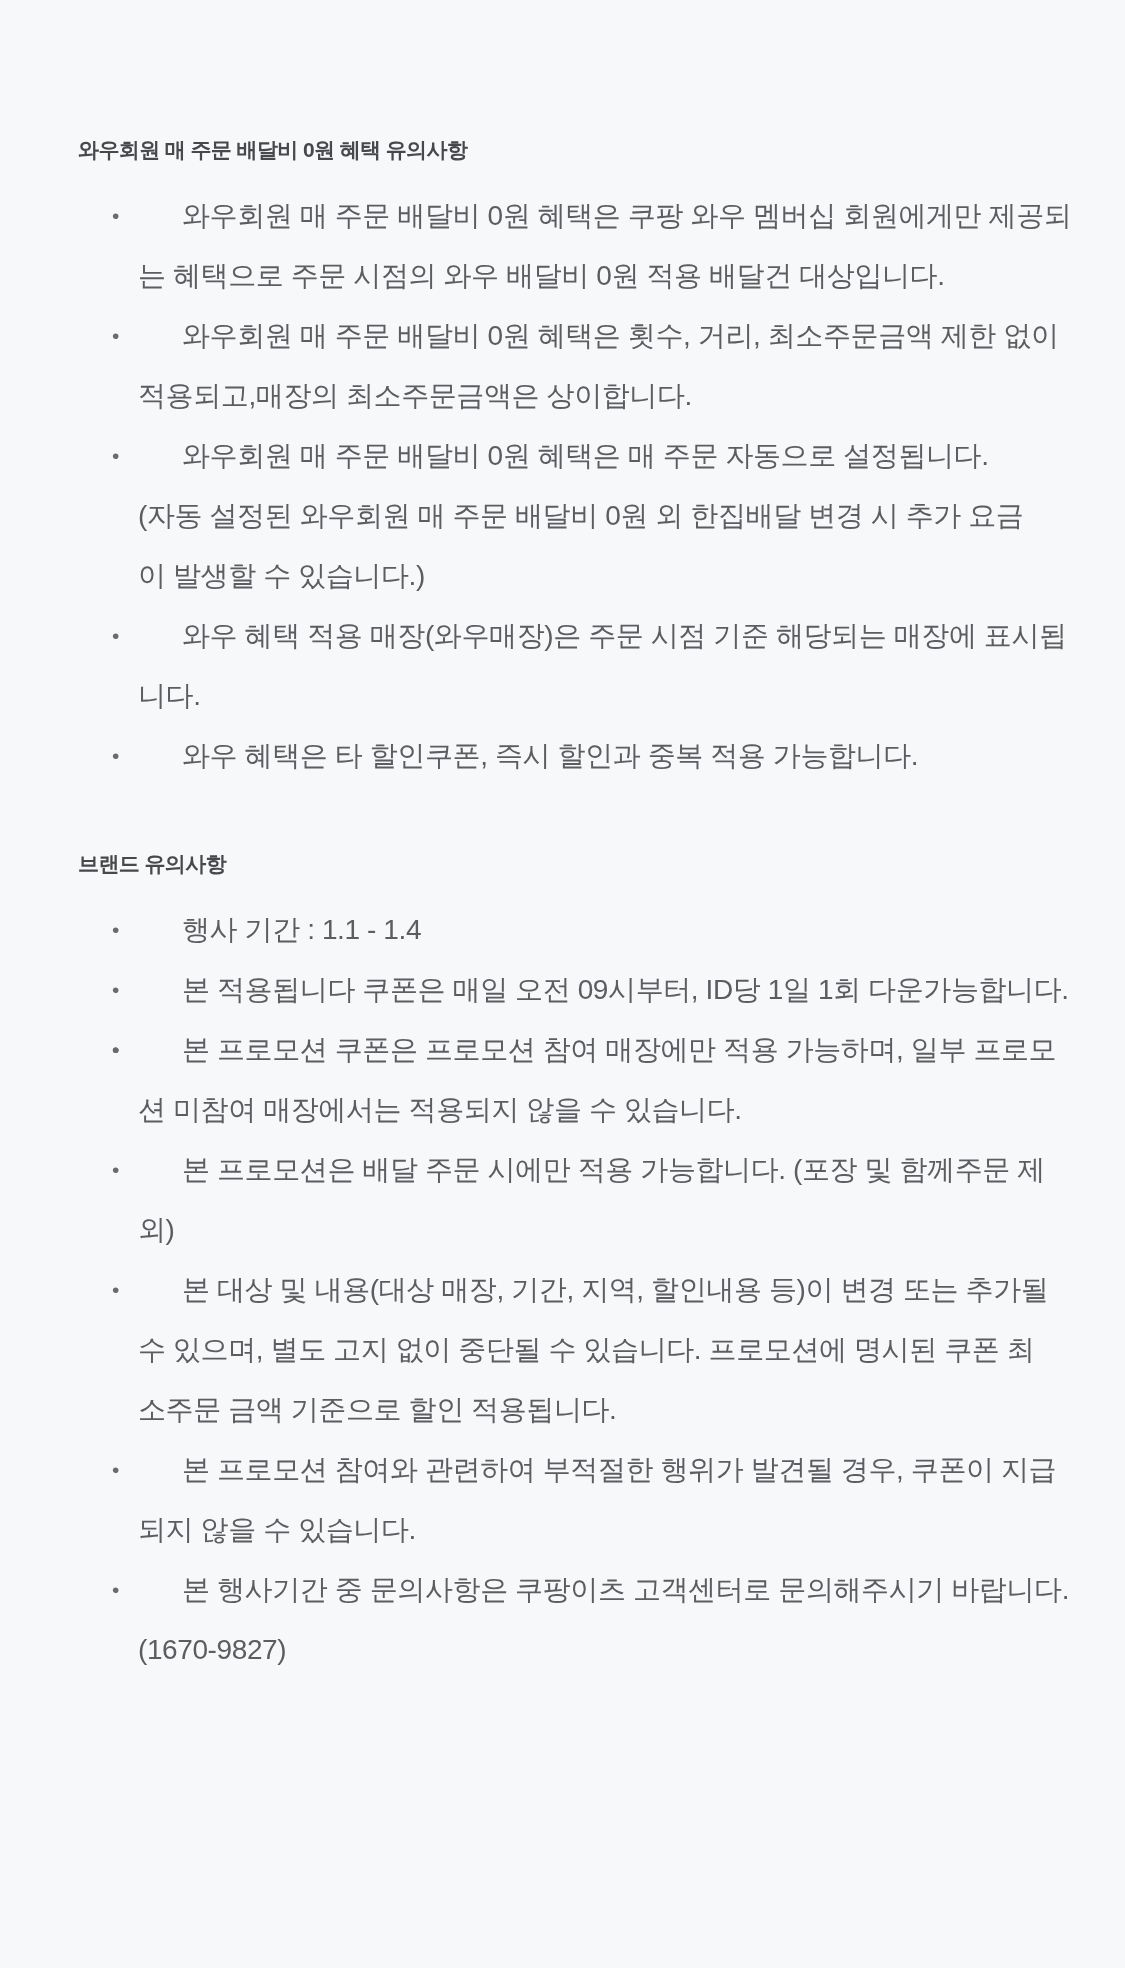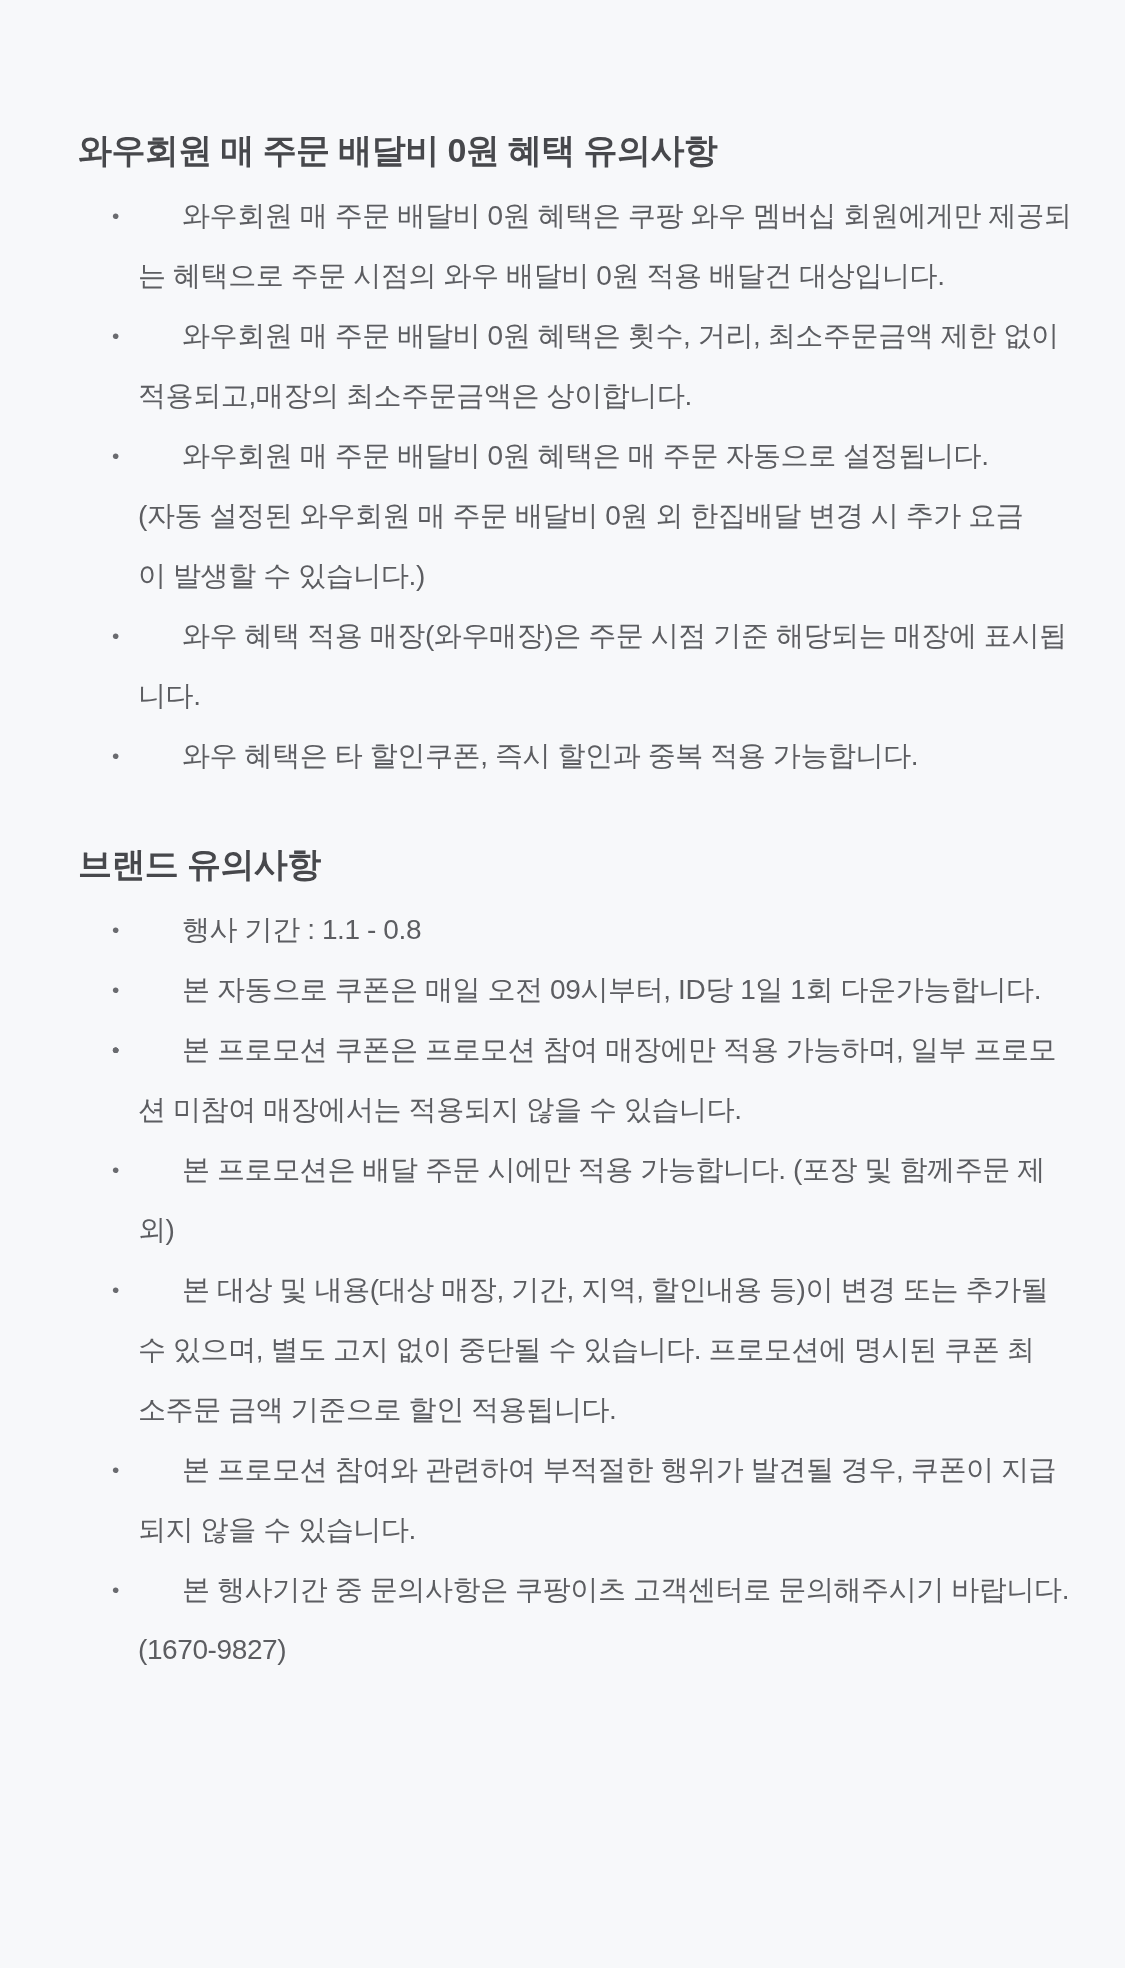--- a/index.html
+++ b/index.html
@@ -16,21 +16,21 @@
   }
   .content {
     padding: 130px 40px 0 78px;
     box-sizing: border-box;
   }
   .section + .section {
     margin-top: 58px;
   }
   .section-title {
     margin: 0 0 16px 0;
-    font-size: 34px;
+    font-size: 21px;
     font-weight: 700;
     line-height: 40px;
     color: #47484c;
     letter-spacing: -0.6px;
   }
   .notice-list {
     list-style: none;
     margin: 0;
     padding: 0;
   }
@@ -72,22 +72,22 @@
 이 발생할 수 있습니다.)</span></li>
         <li class="notice-item"><span class="bullet-dot">•</span><span class="notice-text">와우 혜택 적용 매장(와우매장)은 주문 시점 기준 해당되는 매장에 표시됩
 니다.</span></li>
         <li class="notice-item"><span class="bullet-dot">•</span><span class="notice-text">와우 혜택은 타 할인쿠폰, 즉시 할인과 중복 적용 가능합니다.</span></li>
       </ul>
   </section>
 
   <section class="section">
     <h2 class="section-title">브랜드 유의사항</h2>
     <ul class="notice-list">
-        <li class="notice-item"><span class="bullet-dot">•</span><span class="notice-text">행사 기간 : 1.1 - 0.8</span></li>
-        <li class="notice-item"><span class="bullet-dot">•</span><span class="notice-text">본 자동으로 쿠폰은 매일 오전 09시부터, ID당 1일 1회 다운가능합니다.</span></li>
+        <li class="notice-item"><span class="bullet-dot">•</span><span class="notice-text">행사 기간 : 1.1 - 1.4</span></li>
+        <li class="notice-item"><span class="bullet-dot">•</span><span class="notice-text">본 적용됩니다 쿠폰은 매일 오전 09시부터, ID당 1일 1회 다운가능합니다.</span></li>
         <li class="notice-item"><span class="bullet-dot">•</span></li>
         <li class="notice-item"><span class="bullet-dot">•</span></li>
         <li class="notice-item"><span class="bullet-dot">•</span><span class="notice-text">본 프로모션 쿠폰은 프로모션 참여 매장에만 적용 가능하며, 일부 프로모
 션 미참여 매장에서는 적용되지 않을 수 있습니다.</span></li>
         <li class="notice-item"><span class="bullet-dot">•</span><span class="notice-text">본 프로모션은 배달 주문 시에만 적용 가능합니다. (포장 및 함께주문 제
 외)</span></li>
         <li class="notice-item"><span class="bullet-dot">•</span><span class="notice-text">본 대상 및 내용(대상 매장, 기간, 지역, 할인내용 등)이 변경 또는 추가될
 수 있으며, 별도 고지 없이 중단될 수 있습니다. 프로모션에 명시된 쿠폰 최
 소주문 금액 기준으로 할인 적용됩니다.</span></li>
         <li class="notice-item"><span class="bullet-dot">•</span><span class="notice-text">본 프로모션 참여와 관련하여 부적절한 행위가 발견될 경우, 쿠폰이 지급

